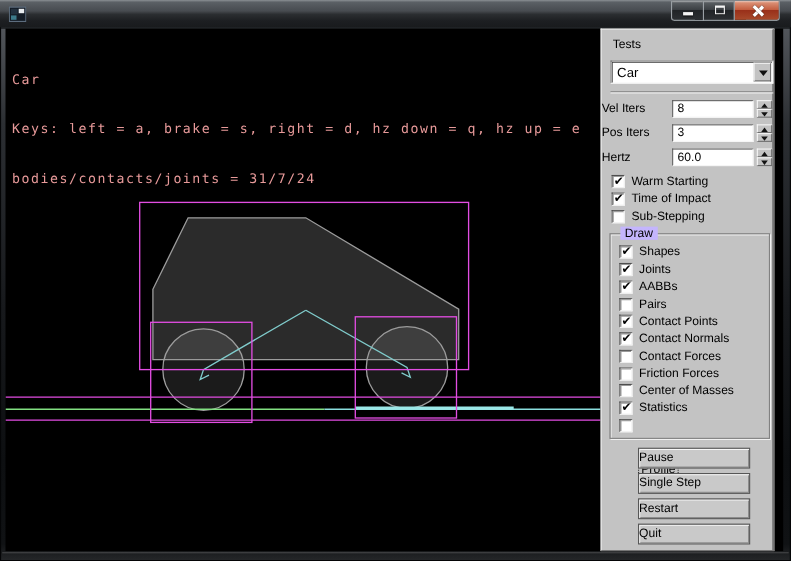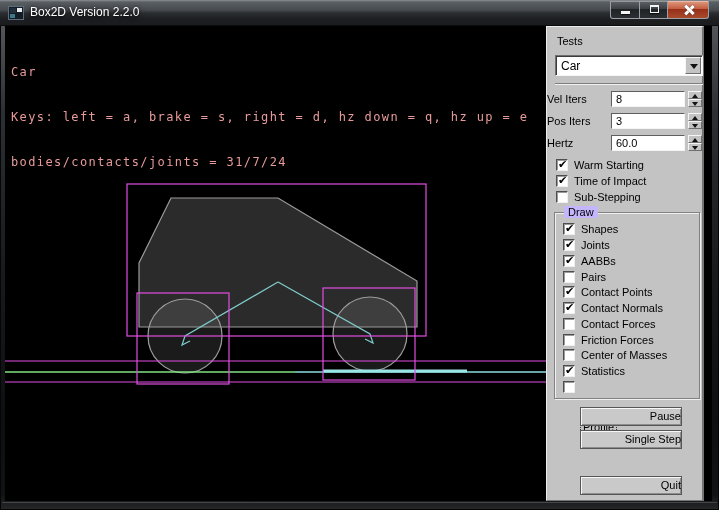--- a/index.html
+++ b/index.html
@@ -82,39 +82,38 @@
     font-size:11px; font-weight:bold; color:#000; }
   .cb-label { position:absolute; left:18px; top:0;text-align:right; }
   .focus-ring { outline:1px dotted #333; padding:0 2px;margin-top:40px; }
 
   .groupbox { position:absolute; left:7px; top:185px; width:146px; height:187px;
     border:1px solid #818181; box-shadow:1px 1px 0 #f0f0f0, inset 1px 1px 0 #f0f0f0; }
   .group-title { position:absolute; left:9px; top:-7px; background:#c4b5fd; padding:0 4px; }
 
   .btn { position:absolute; left:33px; width:102px; height:19px; background:#c9c9c9;
     border:1px solid #565656; box-shadow:inset 1px 1px 0 #f7f7f7, inset -1px -1px 0 #8d8d8d;
-    font-size:11px; color:#000; text-align:right; line-height:17px;
+    font-size:11px; color:#000; text-align:left; line-height:17px;
     font-family:"Liberation Sans", sans-serif; }
 
   .bottom-sheen { position:absolute; left:2px; right:2px; top:502px; height:1px;
     background:rgba(255,255,255,.18); }
 </style>
 </head>
 <body>
 
 <div class="window">
 
   <div class="titlebar">
     <svg class="app-icon" viewBox="0 0 16 16">
       <rect x="0.5" y="1.5" width="15" height="13" fill="#141c26" stroke="#5d6d7e"></rect>
       <rect x="9" y="3" width="5" height="4" fill="#e8ecef"></rect>
       <rect x="2" y="9" width="5" height="4" fill="#3d7a8a"></rect>
       <rect x="2" y="3" width="6" height="5" fill="#22303e"></rect>
     </svg>
-    <span class="title-text">Box2D Version 2.2.0</span>
     <div class="winbtns">
       <div class="winbtn min">
         <span class="glyph-min"></span>
       </div>
       <div class="winbtn max">
         <span class="glyph-max"></span>
       </div>
       <div class="winbtn close">
         <span class="glyph-close"></span>
       </div>
@@ -285,19 +284,20 @@
         <div class="cb-row" style="left:8px; top:168px;">
           <span class="cb-box">
               <span class="cb-mark"></span>
             </span>
           <span class="cb-label focus-ring">Profile</span>
         </div>
       </div>
 
       <div class="btn" style="top:380px;">Pause</div>
       <div class="btn" style="top:403px;">Single Step</div>
+      <div class="btn" style="top:426px;">Restart</div>
       <div class="btn" style="top:449px;">Quit</div>
 
     </div>
   </div>
 
   <div class="bottom-sheen"></div>
 </div>
 
 </body></html>

